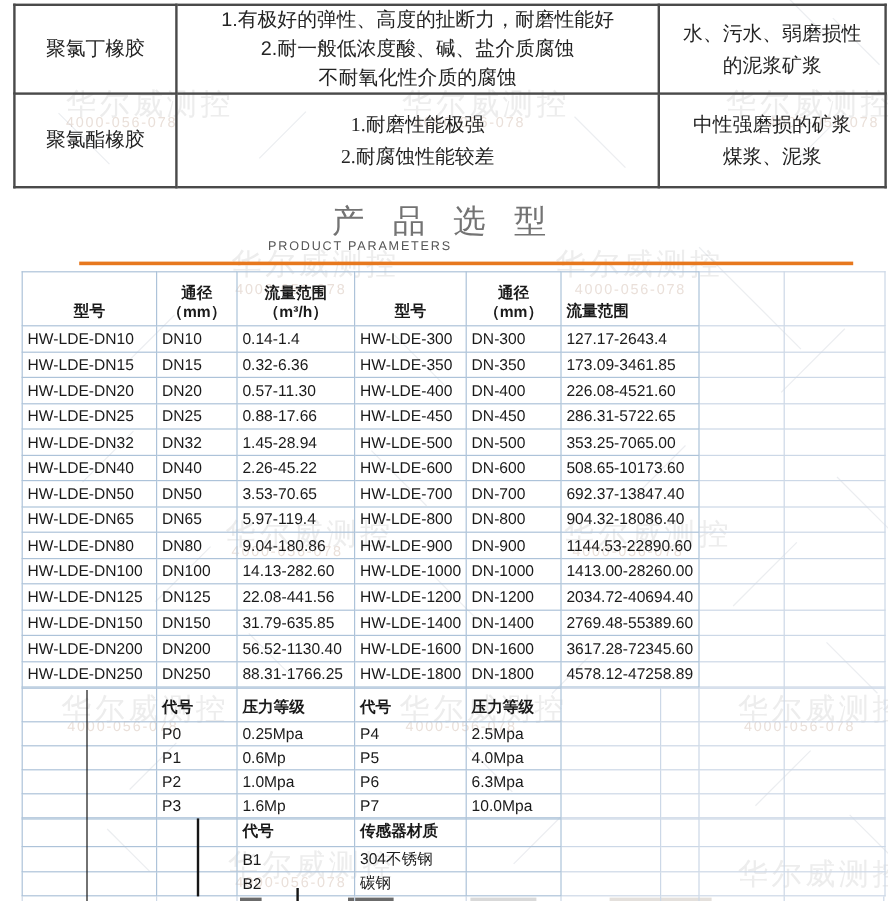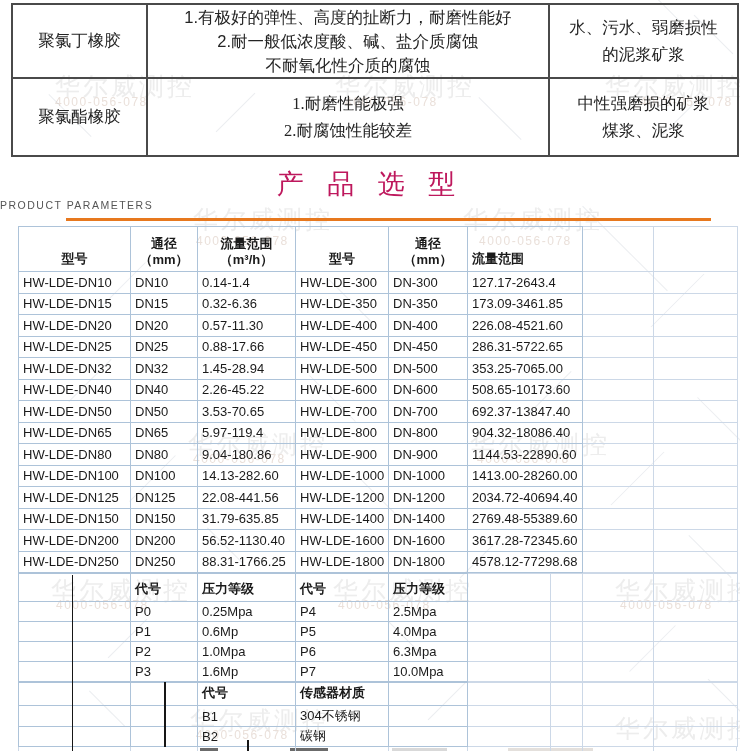--- a/index.html
+++ b/index.html
@@ -15,22 +15,22 @@
 
   
   .lining { position:absolute; left:11px; top:3px; z-index:1; border-collapse:collapse; table-layout:fixed; width:726px; }
   .lining td { border:2px solid #4a4a4a; text-align:center; vertical-align:middle; color:#242424; font-size:16.5px; background:transparent; }
   .lining .mat { font-size:16.5px;border-radius:31px; }
   .lining .ln { line-height:24px; }
   .lining .lnw { line-height:27px;font-family:Liberation Serif, serif; }
 
   
   .sec-title { position:absolute; left:0; top:166px; width:740px; text-align:center; z-index:1;
-               font-size:27px; color:#be185d; letter-spacing:8px; }
-  .sec-sub { position:absolute; left:0; top:199px; width:600px; text-align:left; z-index:1;
+               font-size:27px; color:#737373; letter-spacing:8px; }
+  .sec-sub { position:absolute; left:0; top:199px; width:600px; text-align:center; z-index:1;
              font-size:10.5px; color:#555; letter-spacing:1.5px; }
   .accent-line { position:absolute; left:66px; top:218px; width:645px; height:3px; z-index:1; }
 
   
   table.sheet { position:absolute; z-index:1; border-collapse:collapse; table-layout:fixed; font-size:13px; color:#1a1a1a; }
   table.sheet td { border:1px solid #adc3d9; white-space:nowrap; overflow:hidden; vertical-align:middle; padding:0 0 0 4px; background:transparent; }
   table.sheet td.lt { border-color:#ccd8e7; }
   table.sheet td.hd { font-weight:bold; vertical-align:bottom; padding-bottom:3px; }
   table.sheet td.ctr { text-align:center; padding-left:0; }
   td.p2 { padding-left:2px; } td.p3 { padding-left:3px;margin-left:35px; } td.p6 { padding-left:6px; }
@@ -300,21 +300,21 @@
         <td class="p3">3617.28-72345.60</td>
         <td class="lt"></td>
         <td class="lt"></td>
       </tr>
         <tr>
         <td class="p3">HW-LDE-DN250</td>
         <td class="p3">DN250</td>
         <td class="p3">88.31-1766.25</td>
         <td class="p6">HW-LDE-1800</td>
         <td class="p13">DN-1800</td>
-        <td class="p3">4578.12-77298.68</td>
+        <td class="p3">4578.12-47258.89</td>
         <td class="lt"></td>
         <td class="lt"></td>
       </tr>
   </tbody>
     </table>
 
   <table class="sheet" id="tblB">
     <colgroup>
       <col style="width:112px">
         <col style="width:67px">

